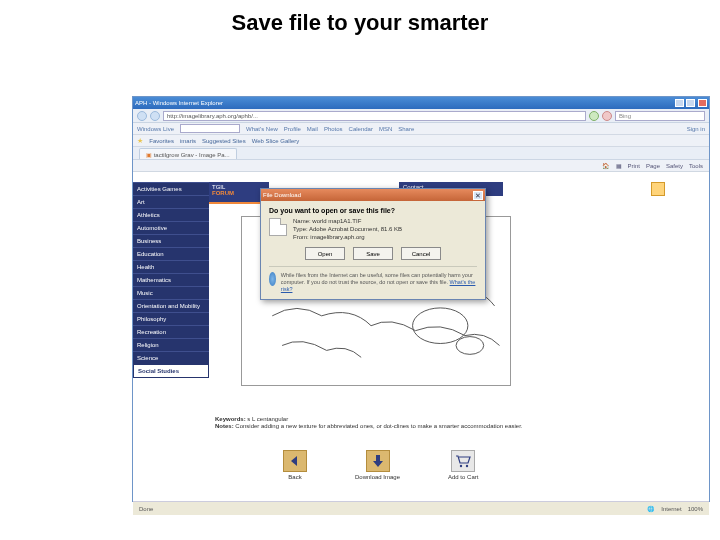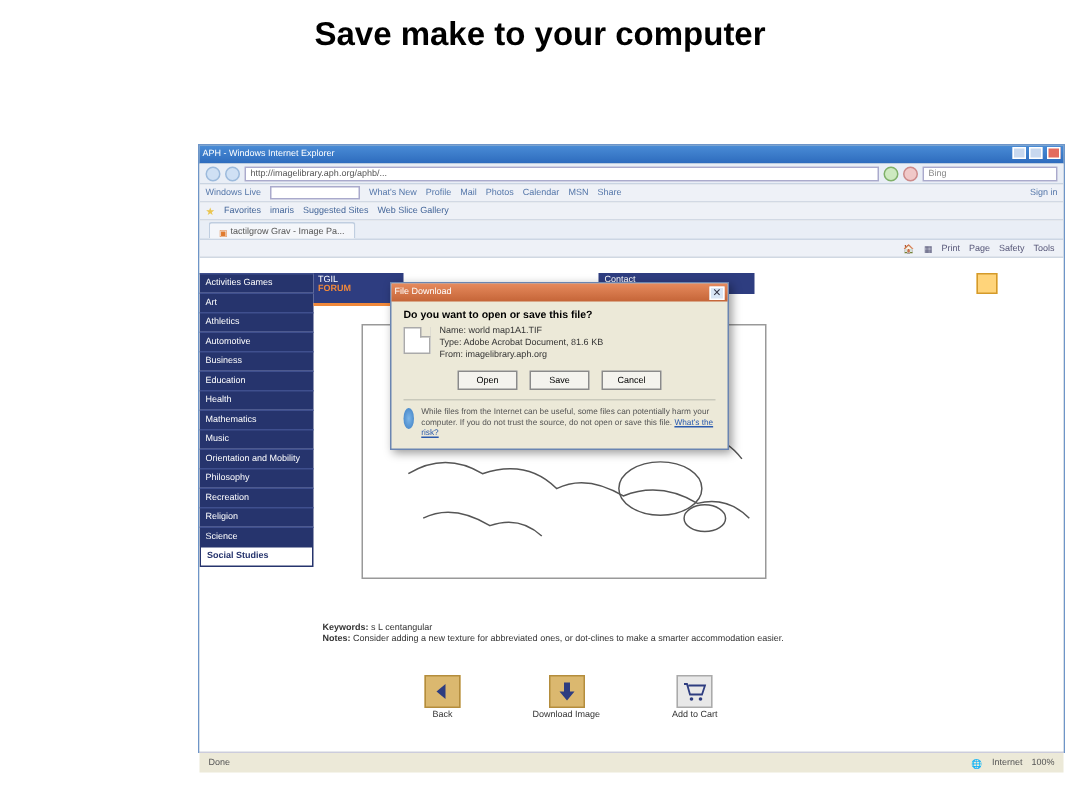--- a/index.html
+++ b/index.html
@@ -52,21 +52,21 @@
   .dlg-btn { min-width:40px; height:13px; background:#f4f3ee; border:1px solid #8a8a8a; font-size:6px; display:flex; align-items:center; justify-content:center; }
   .warning { display:flex; gap:5px; border-top:1px solid #c9c9bb; padding-top:5px; }
   .shield { width:14px; height:14px; border-radius:50%; background:radial-gradient(#7db6e8,#3a7cc2); }
   .warntext { font-size:5.5px; color:#555; line-height:1.25; }
   .warntext a { color:#2a5aad; text-decoration:underline; }
   .favstar { color:#eac54f; font-size:7px; }
 </style>
 </head>
 <body>
 
-<div class="slide-title">Save make to your computer</div>
+<div class="slide-title">Save file to your smarter</div>
 
 <div class="browser">
   <div class="titlebar">
     <span>APH - Windows Internet Explorer</span>
     <span class="titlebar-right">
       <span></span>
       <span></span>
       <span class="cl"></span>
     </span>
   </div>

